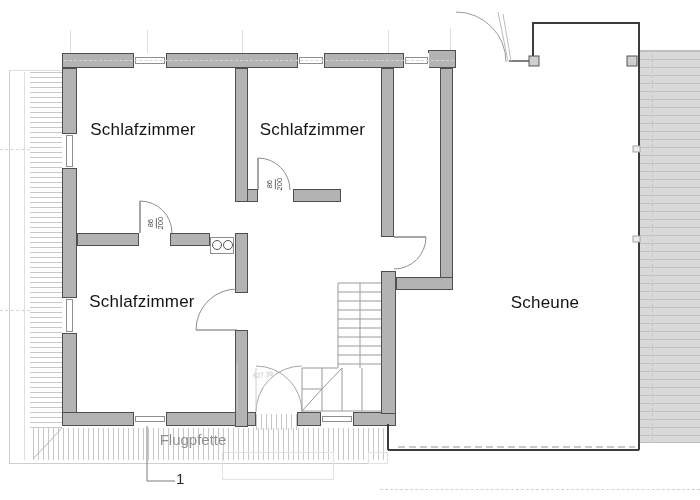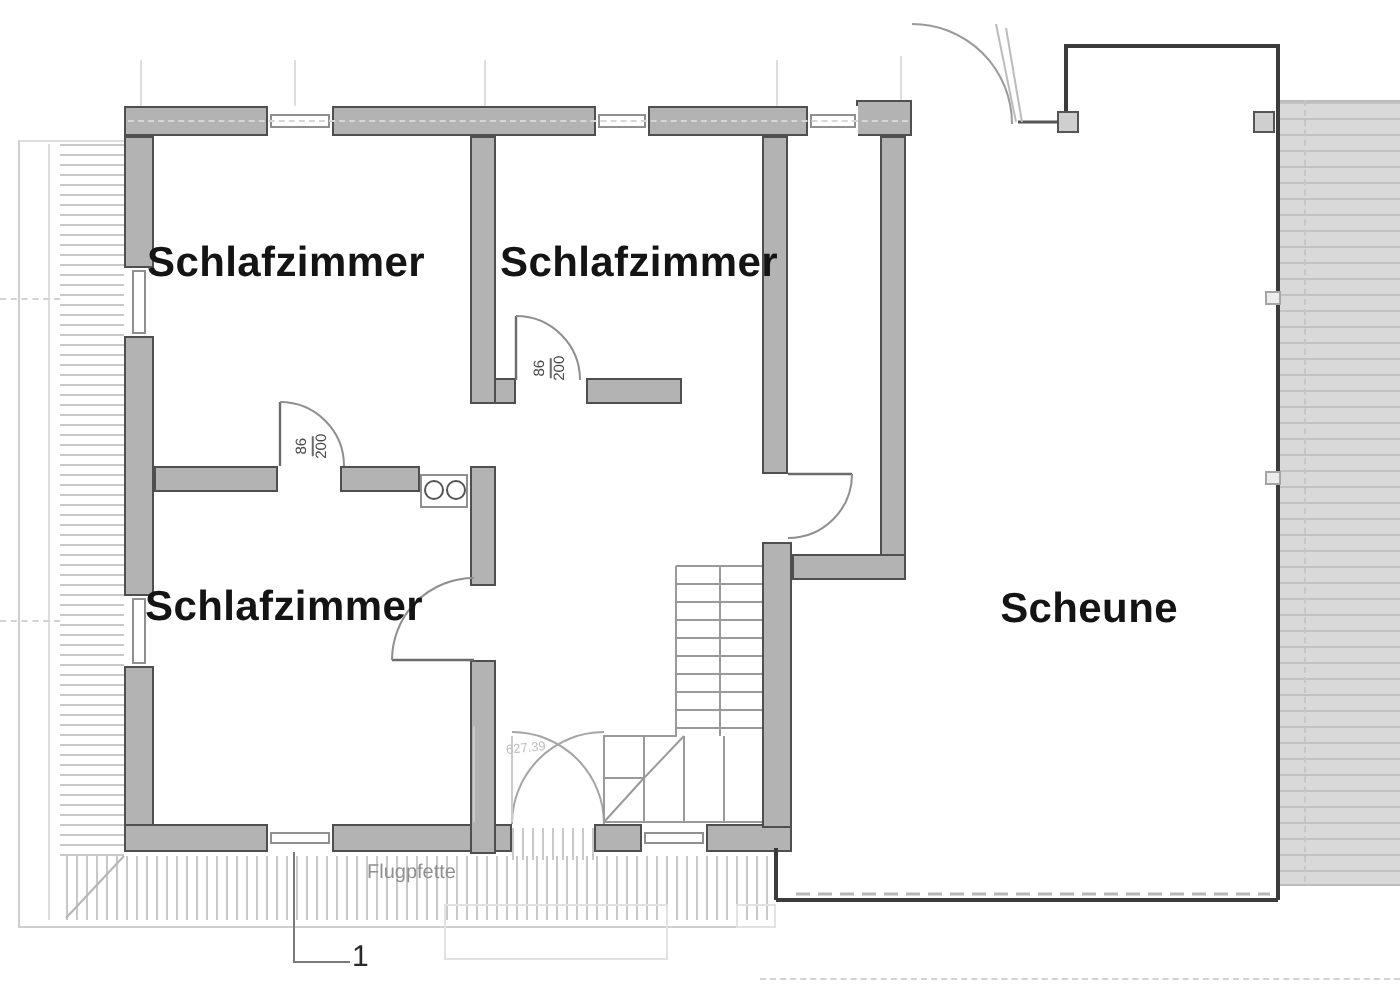--- a/index.html
+++ b/index.html
@@ -16,21 +16,21 @@
   .hatch-bottom{position:absolute;background:repeating-linear-gradient(to right,
         #c8c8c8 0,#c8c8c8 1px,transparent 1px,transparent 5px);}
   .adjacent{position:absolute;background-color:#d9d9d9;
         background-image:repeating-linear-gradient(to bottom,#c2c2c2 0,#c2c2c2 1px,transparent 1px,transparent 8px);
         border-top:1px solid #bdbdbd;border-bottom:1px solid #bdbdbd;}
   .fline{position:absolute;background:#cfcfcf;}
   .fline2{position:absolute;background:#dedede;}
   .dashline{position:absolute;border-top:1px dashed #d2d2d2;}
   .axis-h{position:absolute;border-top:1px dashed #d6d6d6;z-index:6;}
   .lbl{position:absolute;color:#141414;text-align:center;z-index:10;}
-  .room-lbl{font-size:21px;letter-spacing:.2px;font-weight:bold;}
+  .room-lbl{font-size:17px;letter-spacing:.2px;}
   .ann{color:#8f8f8f;}
   .dim{position:absolute;display:flex;flex-direction:column;align-items:center;
        font-size:7.5px;color:#4a4a4a;line-height:1.15;transform:rotate(-90deg);z-index:9;}
   .dim .num-top{border-bottom:1px solid #6a6a6a;padding:0 1px;}
   .chimney{position:absolute;background:#fff;border:1px solid #8f8f8f;box-sizing:border-box;z-index:7;}
   .flue{position:absolute;width:10px;height:10px;border:1.4px solid #555;border-radius:50%;
         box-sizing:border-box;background:#fff;z-index:8;}
   .faintrect{position:absolute;border:1px solid #e2e2e2;box-sizing:border-box;}
   svg.overlay{position:absolute;left:0;top:0;z-index:5;}
   .z3{z-index:3;} .z4{z-index:4;}
@@ -171,24 +171,24 @@
     <g fill="none" stroke="#7a7a7a" stroke-width="1">
       <path d="M147 426 V481 H175"></path>
     </g>
   </svg>
 
   <div class="lbl room-lbl" style="left:63px;top:120px;width:160px;">Schlafzimmer</div>
   <div class="lbl room-lbl" style="left:250px;top:120px;width:125px;">Schlafzimmer</div>
   <div class="lbl" style="left:384px;top:117px;width:81px;font-size:16.5px;line-height:1.3;">
   </div>
   <div class="lbl room-lbl" style="left:62px;top:292px;width:160px;">Schlafzimmer</div>
-  <div class="lbl room-lbl" style="left:469px;top:293px;width:120px;text-align:right;">Scheune</div>
-
-
-  <div class="lbl ann" style="left:158px;top:431px;width:70px;font-size:10px;text-align:right;">Flugpfette</div>
+  <div class="lbl room-lbl" style="left:485px;top:293px;width:120px;">Scheune</div>
+
+
+  <div class="lbl ann" style="left:158px;top:431px;width:70px;font-size:15px;text-align:center;">Flugpfette</div>
 
   <div class="lbl" style="left:176px;top:470px;width:14px;font-size:15px;color:#2a2a2a;text-align:left;">1</div>
 
   <div class="lbl ann" style="left:248px;top:371px;width:30px;font-size:6.5px;color:#bdbdbd;transform:rotate(-6deg);">627.39</div>
 
   <div class="dim" style="left:146px;top:214px;width:20px;">
     <span class="num-top">86</span>
     <span>200</span>
   </div>
   <div class="dim" style="left:265px;top:175px;width:20px;">

